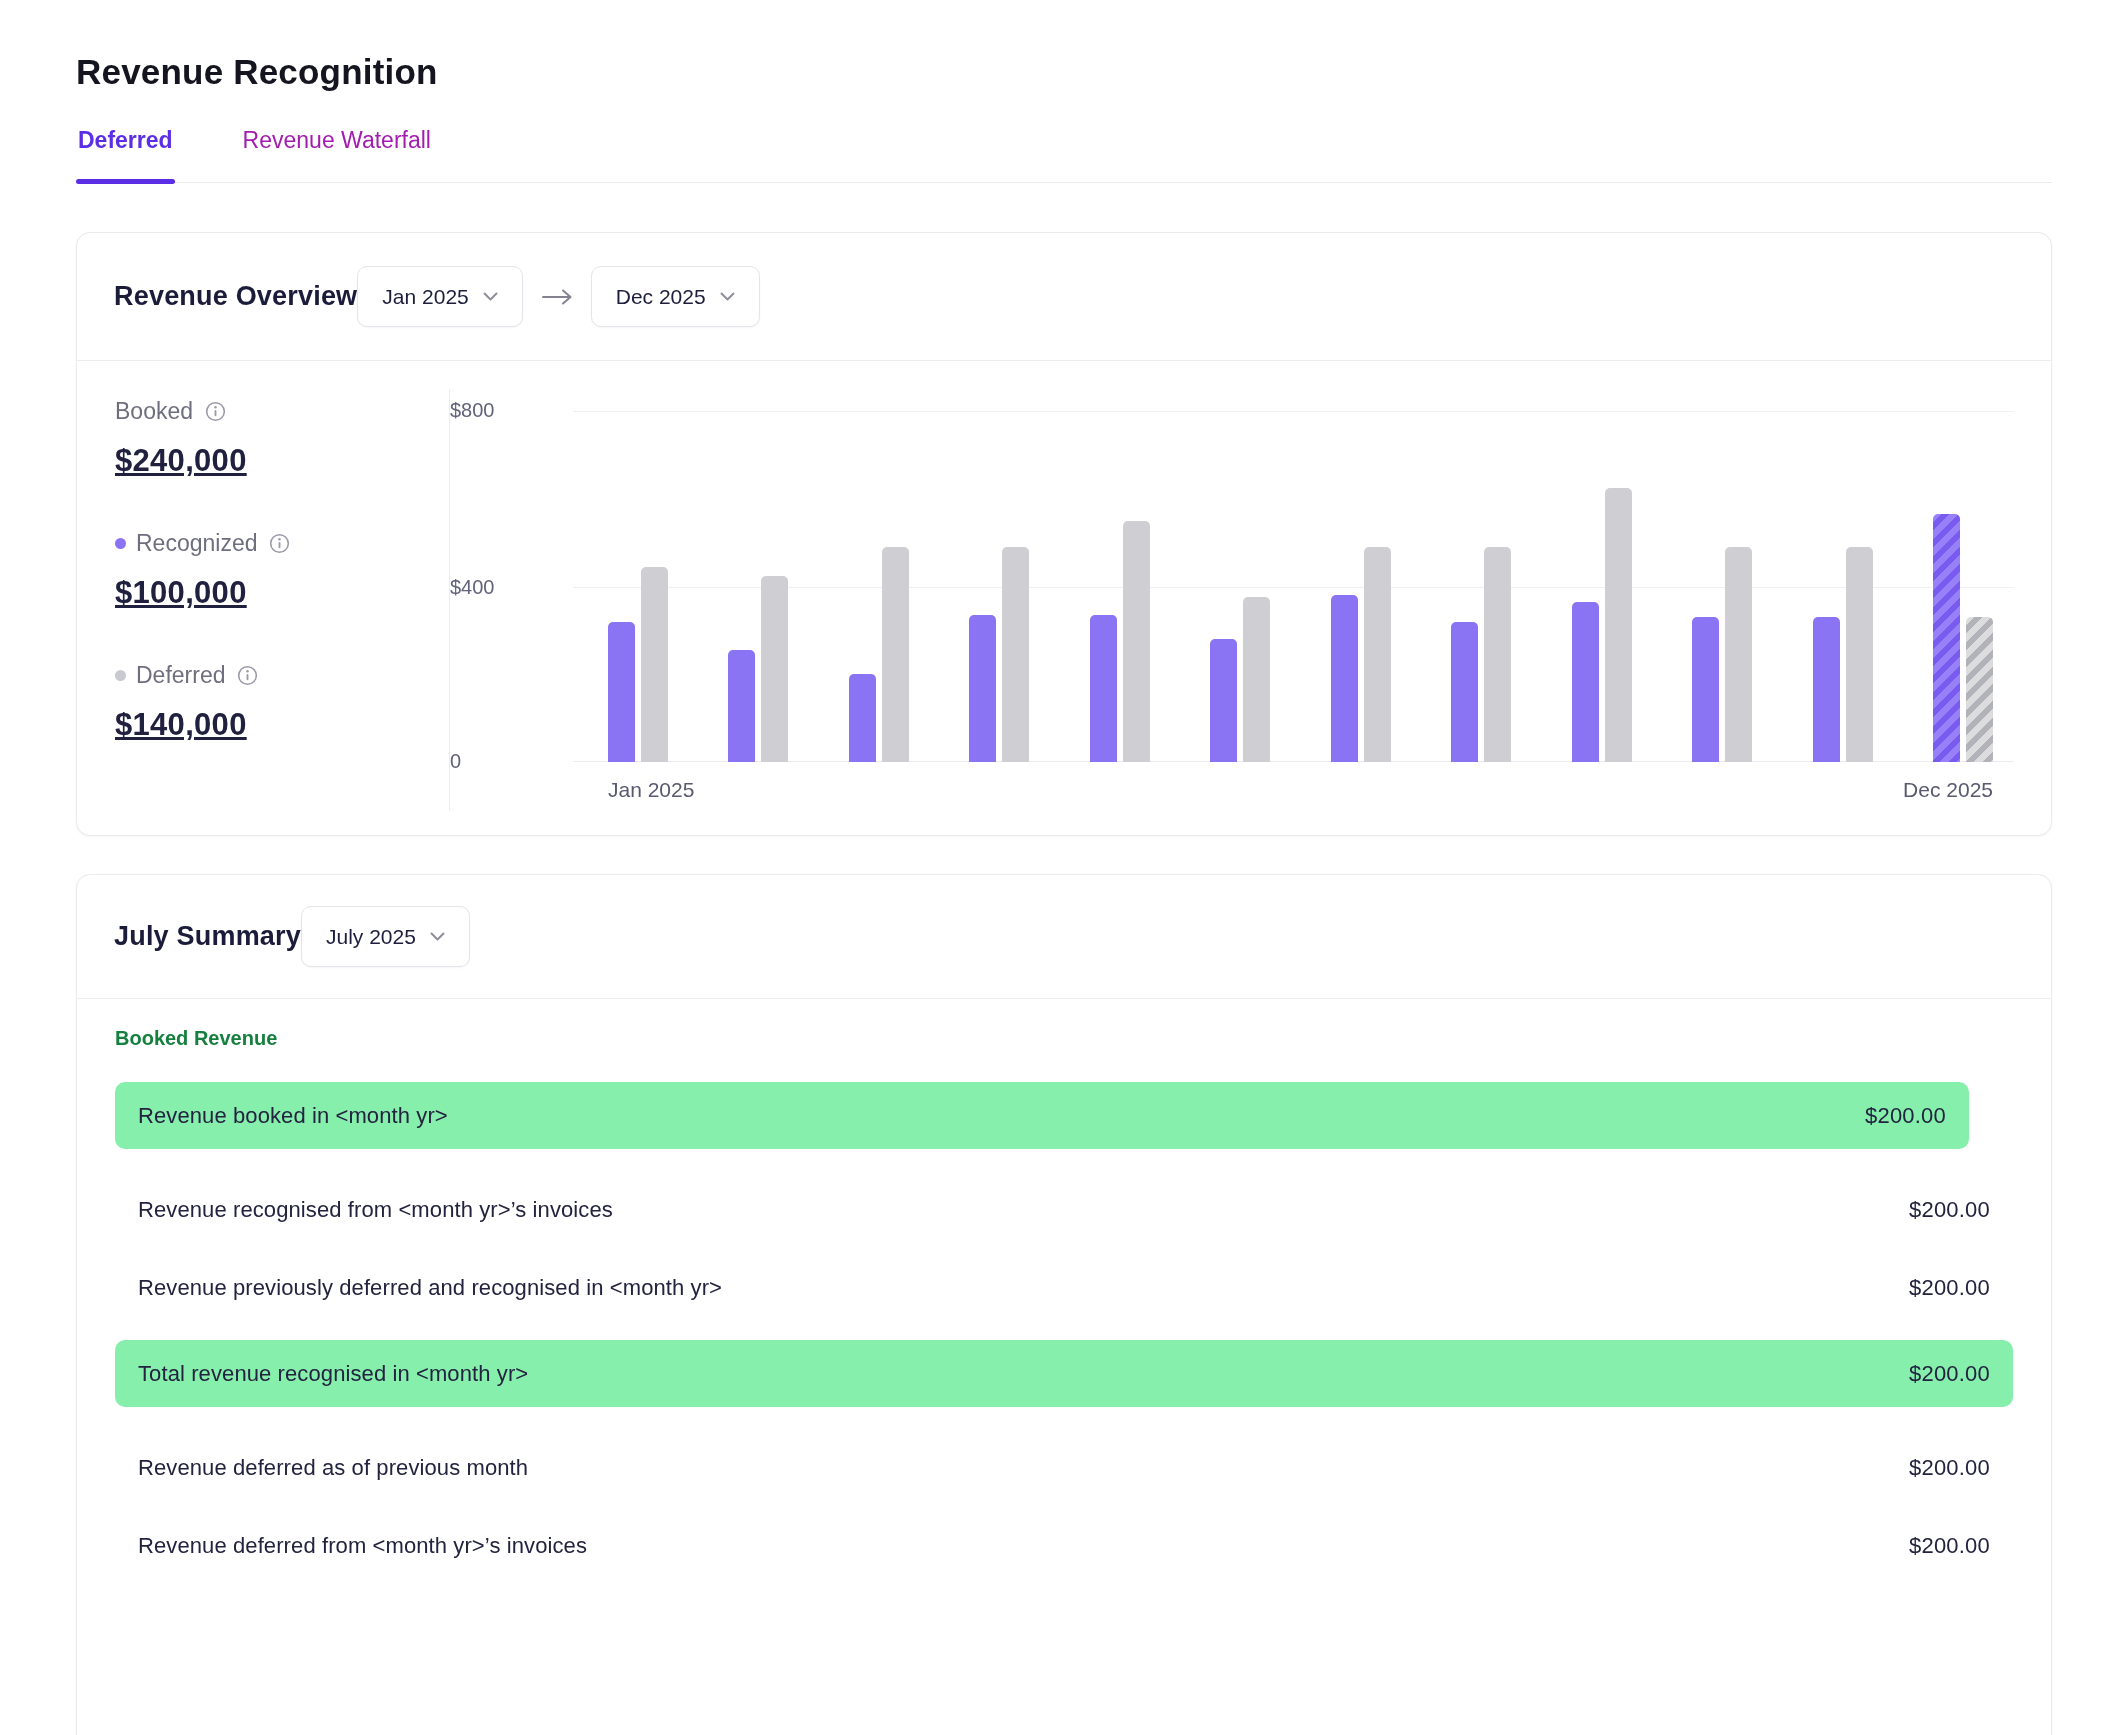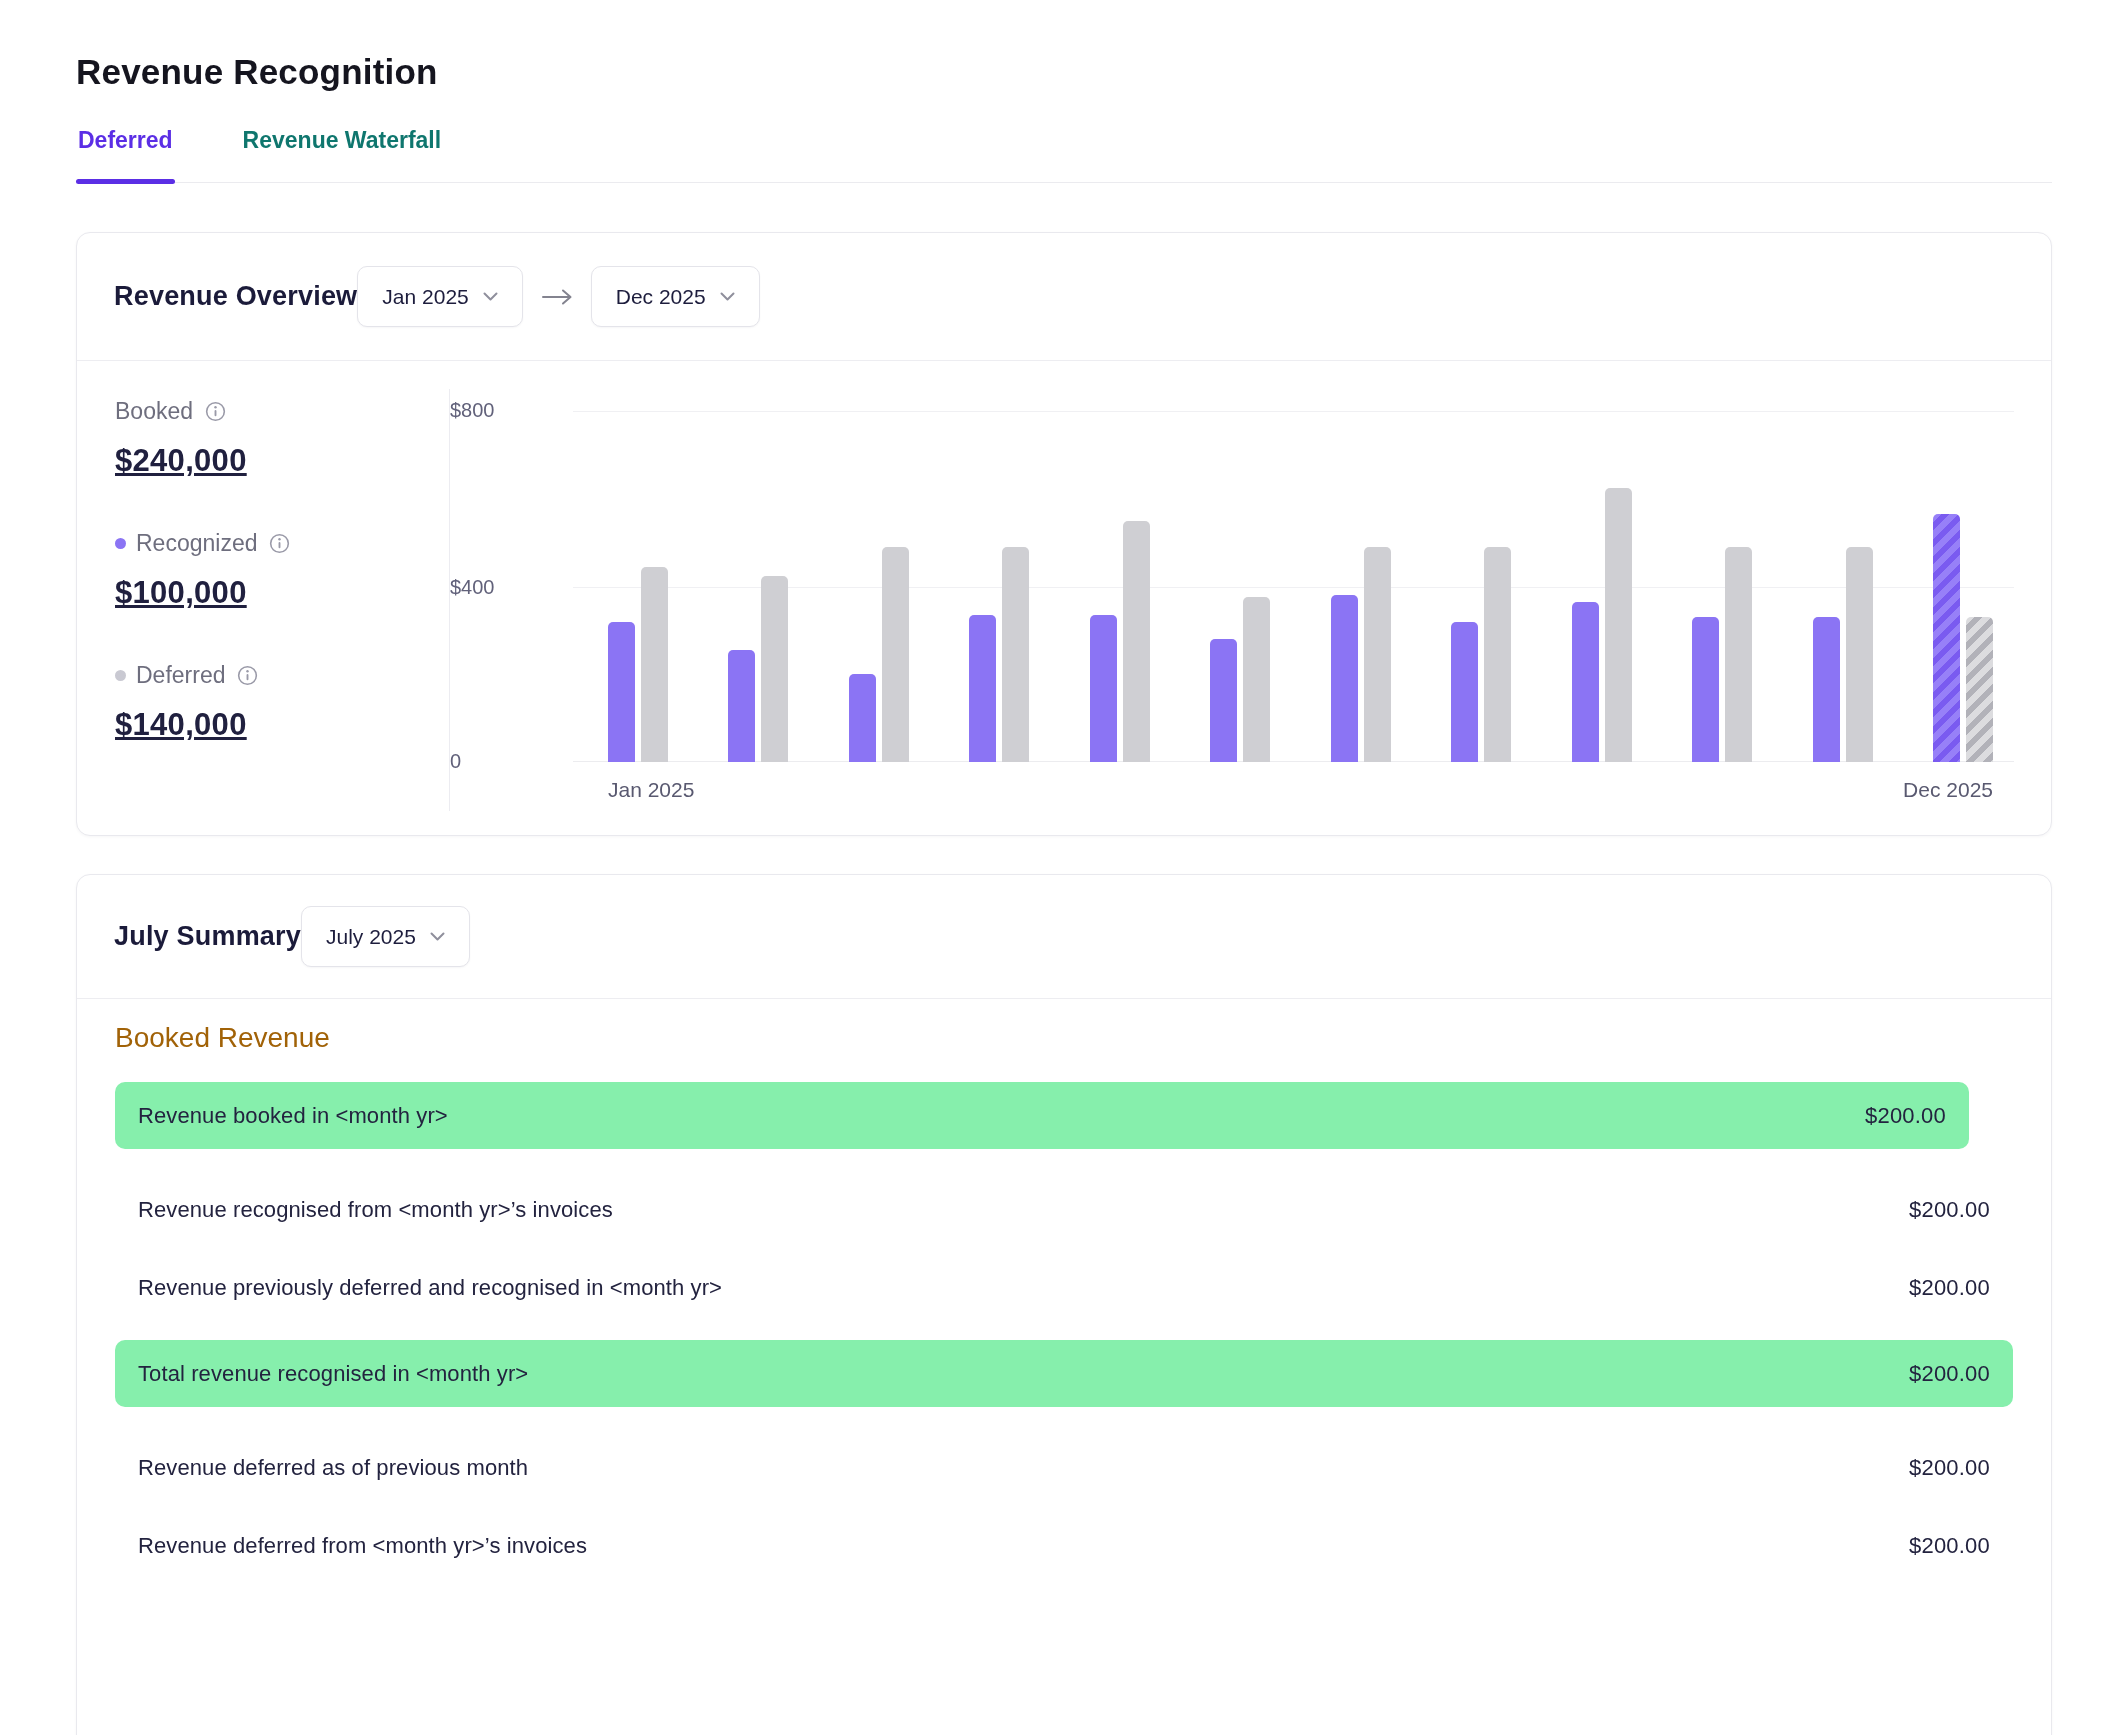--- a/index.html
+++ b/index.html
@@ -11,22 +11,22 @@
   .page-title {
     position:absolute; left:76px; top:52px;
     font-size:35px; font-weight:700; color:#15151f; letter-spacing:0.2px;
   }
   
   .tabs {
     position:absolute; left:76px; top:127px; width:1976px;
     display:flex; gap:66px; border-bottom:1px solid #ebebef;
   }
   .tab {
-    position:relative; padding:0 2px 28px 2px; font-size:23px; font-weight:700;
-    color:#0f766e; cursor:pointer;
+    position:relative; padding:0 2px 28px 2px; font-size:23px; font-weight:400;
+    color:#a21caf; cursor:pointer;
   }
   .tab.active { color:#5b2ee5; font-weight:600; }
   .tab.active::after {
     content:""; position:absolute; left:0; right:0; bottom:-2px; height:5px;
     background:#5b2ee5; border-radius:3px;
   }
   
   .card {
     position:absolute; left:76px; width:1976px; background:#fff;
     border:1px solid #e9e9ee; border-radius:14px;
@@ -79,21 +79,21 @@
   .bar.gray   { background:#cfcfd3; }
   .bar.purple.hatched { background:repeating-linear-gradient(135deg,#9780f8 0 6px,#7a5bf0 6px 12px); }
   .bar.gray.hatched   { background:repeating-linear-gradient(135deg,#dcdcdf 0 6px,#b2b2b9 6px 12px); }
   .x-labels {
     position:absolute; left:35px; right:21px; top:100%; margin-top:16px;
     display:flex; justify-content:space-between;
     font-size:21px; color:#595970;
   }
   
   .summary-body { padding:0 38px; }
-  .section-heading { font-size:28px; font-weight:400; color:#a16207; line-height:28px; }
+  .section-heading { font-size:20px; font-weight:700; color:#15803d; line-height:28px; }
   .summary-section[data-idx="0"] .section-heading { margin-top:25px; }
   .summary-section[data-idx="1"] .section-heading { margin-top:56px; }
   .summary-section[data-idx="2"] .section-heading { margin-top:51px; }
   .summary-row {
     display:flex; justify-content:space-between; align-items:center;
     height:66px; padding:0 23px; font-size:22px; color:#23233f;
     border-radius:10px; margin-top:12px;
   }
   .summary-row.gray { background:#86efac; height:67px; }
   .summary-section[data-idx="0"] .summary-row.gray { margin-top:30px; margin-right:44px; }

